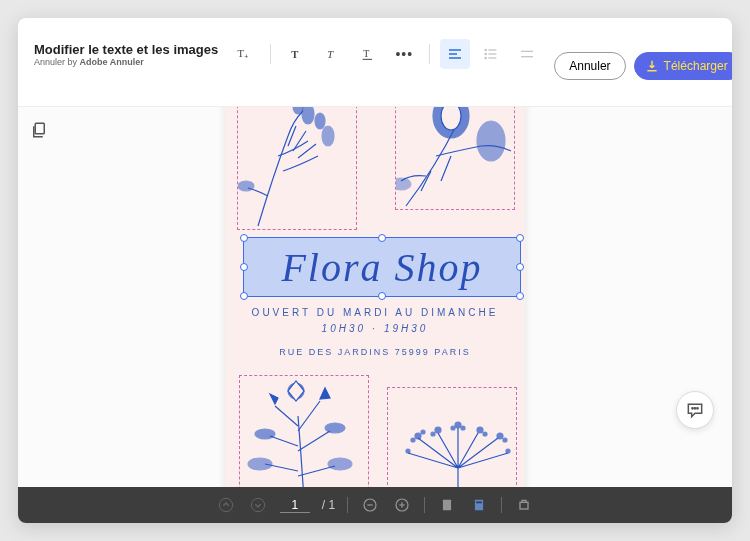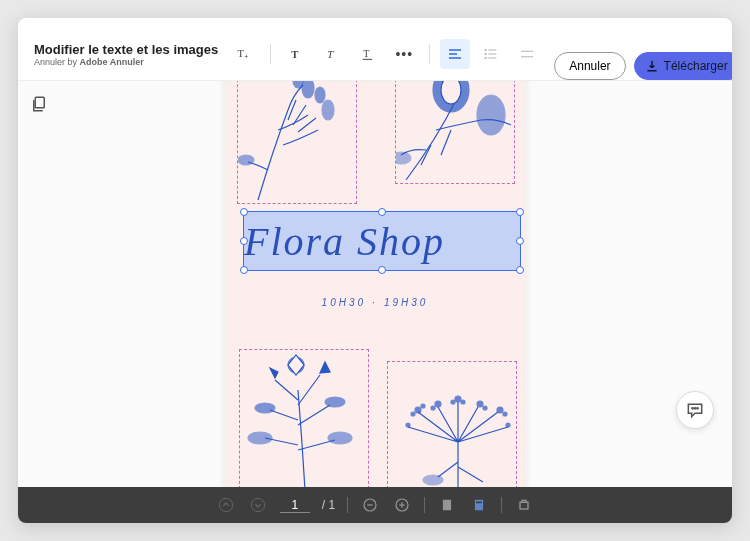--- a/index.html
+++ b/index.html
@@ -20,21 +20,21 @@
     background: #fff;
     border-radius: 8px;
     box-shadow: 0 4px 20px rgba(0,0,0,0.15);
     display: flex;
     flex-direction: column;
     overflow: hidden;
   }
   .header {
     display: flex;
     align-items: center;
-    padding: 10px 16px 0 16px;
+    padding: 10px 16px 26px 16px;
     gap: 12px;
     border-bottom: 1px solid #eee;
     min-height: 50px;
   }
   .title-block { flex: 0 0 auto; }
   .title-main { font-size: 13px; font-weight: 600; color: #222; }
   .title-sub { font-size: 9px; color: #666; }
   .title-sub .brand { font-weight: 600; }
   .toolbar { flex: 1; display: flex; align-items: center; justify-content: center; gap: 6px; }
   .tool-btn {
@@ -53,21 +53,21 @@
     font-size: 12px;
     border-radius: 16px;
     border: 1px solid #999;
     background: #fff;
     cursor: pointer;
     margin-top: 24px;
   }
   .btn.primary {
     background: #5867e8;
     border-color: #5867e8;
-    color: #0f172a;
+    color: #fde047;
     display: flex; align-items: center; gap: 5px;
     padding: 6px 14px 6px 10px;
   }
   .content {
     flex: 1;
     background: #fbfbfb;
     position: relative;
     overflow: hidden;
   }
   .side-icon {
@@ -123,20 +123,21 @@
   .h-br { bottom: -4px; right: -4px; }
   .h-tm { top: -4px; left: 50%; margin-left: -4px; }
   .h-bm { bottom: -4px; left: 50%; margin-left: -4px; }
   .h-ml { left: -4px; top: 50%; margin-top: -4px; }
   .h-mr { right: -4px; top: 50%; margin-top: -4px; }
   .script-text {
     font-family: "Brush Script MT", cursive;
     font-size: 40px;
     font-style: italic;
     color: #2a4fb8;
+    text-align: center;
     line-height: 60px;
     letter-spacing: 2px;
   }
   .info-line {
     position: absolute;
     left: 0; right: 0;
     text-align: center;
     color: #3a5db5;
     letter-spacing: 3px;
     font-size: 10px;
@@ -352,21 +353,23 @@
           <div class="handle h-tl"></div>
           <div class="handle h-tr"></div>
           <div class="handle h-bl"></div>
           <div class="handle h-br"></div>
           <div class="handle h-tm"></div>
           <div class="handle h-bm"></div>
           <div class="handle h-ml"></div>
           <div class="handle h-mr"></div>
         </div>
 
+        <div class="info-line info1">OUVERT DU MARDI AU DIMANCHE</div>
         <div class="info-line info2">10H30 · 19H30</div>
+        <div class="info-line info3">RUE DES JARDINS 75999 PARIS</div>
       </div>
     </div>
 
     <div class="chat-fab">
       <svg width="20" height="20" viewBox="0 0 24 24" fill="none" stroke="currentColor" stroke-width="1.8">
           <path d="M4 5h16v11H12l-4 4v-4H4V5z"></path>
           <circle cx="9" cy="10" r="0.8" fill="currentColor"></circle>
           <circle cx="12" cy="10" r="0.8" fill="currentColor"></circle>
           <circle cx="15" cy="10" r="0.8" fill="currentColor"></circle>
         </svg>

